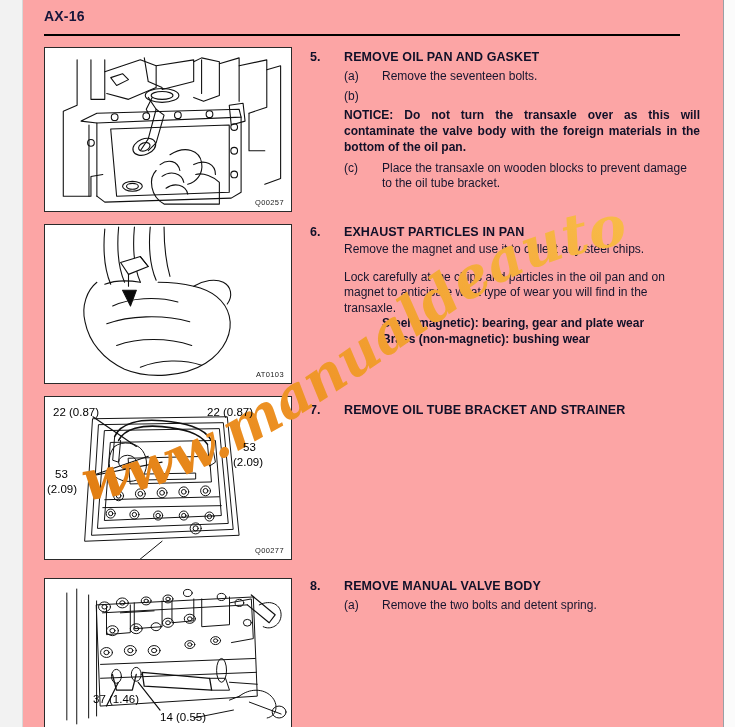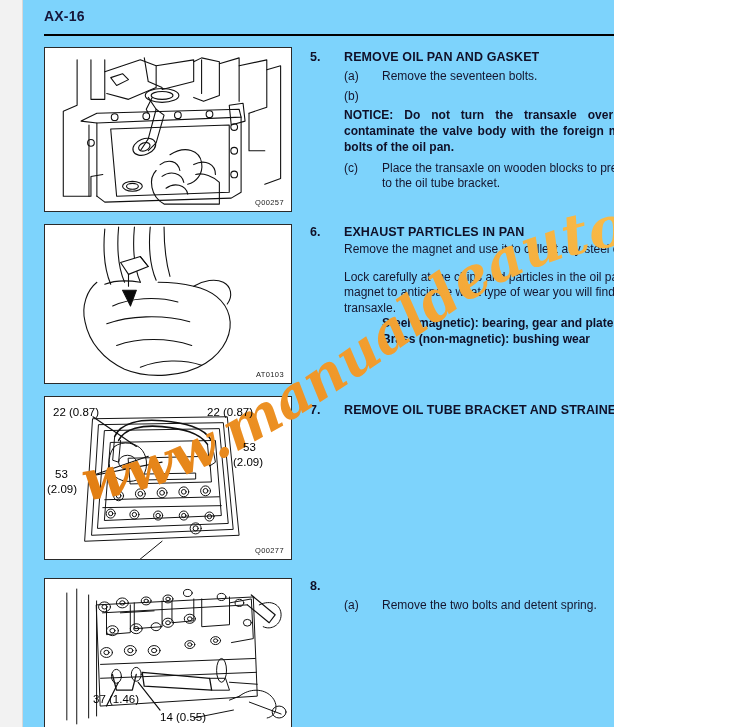--- a/index.html
+++ b/index.html
@@ -5,23 +5,23 @@
   html, body {
     margin: 0;
     padding: 0;
     background: #ffffff;
   }
   body {
     font-family: "Liberation Sans", sans-serif;
   }
   #page {
     position: relative;
-    width: 614px;
+    width: 735px;
     height: 727px;
-    background: #7dd3fc;
+    background: #fca5a5;
     overflow: hidden;
   }
   
   .gutter-left {
     position: absolute;
     left: 0; top: 0;
     width: 22px; height: 727px;
     background: #f2f2f2;
     border-right: 1px solid #d8d8d8;
   }
@@ -422,21 +422,21 @@
         <div class="step-num">5.</div>
         <div class="step-title">REMOVE OIL PAN AND GASKET</div>
       </div>
       <div class="sub-row">
         <div class="sub-label">(a)</div>
         <div class="sub-text">Remove the seventeen bolts.</div>
       </div>
       <div class="sub-row">
         <div class="sub-label">(b)</div>
       </div>
-      <div class="notice">NOTICE: Do not turn the transaxle over as this will contaminate the valve body with the foreign materials in the bolts of the oil pan.</div>
+      <div class="notice">NOTICE: Do not turn the transaxle over as this will contaminate the valve body with the foreign materials in the bottom of the oil pan.</div>
       <div class="sub-row">
         <div class="sub-label">(c)</div>
         <div class="sub-text" style="width:312px;">Place the transaxle on wooden blocks to prevent damage to the oil tube bracket.</div>
       </div>
     </div>
 
     <div class="step" style="top:225px;">
       <div class="step-row">
         <div class="step-num">6.</div>
         <div class="step-title">EXHAUST PARTICLES IN PAN</div>
@@ -450,20 +450,21 @@
     <div class="step" style="top:403px;">
       <div class="step-row">
         <div class="step-num">7.</div>
         <div class="step-title">REMOVE OIL TUBE BRACKET AND STRAINER</div>
       </div>
     </div>
 
     <div class="step" style="top:579px;">
       <div class="step-row">
         <div class="step-num">8.</div>
+        <div class="step-title">REMOVE MANUAL VALVE BODY</div>
       </div>
       <div class="sub-row">
         <div class="sub-label">(a)</div>
         <div class="sub-text">Remove the two bolts and detent spring.</div>
       </div>
     </div>
 
   </div>
 
   <div class="watermark">

